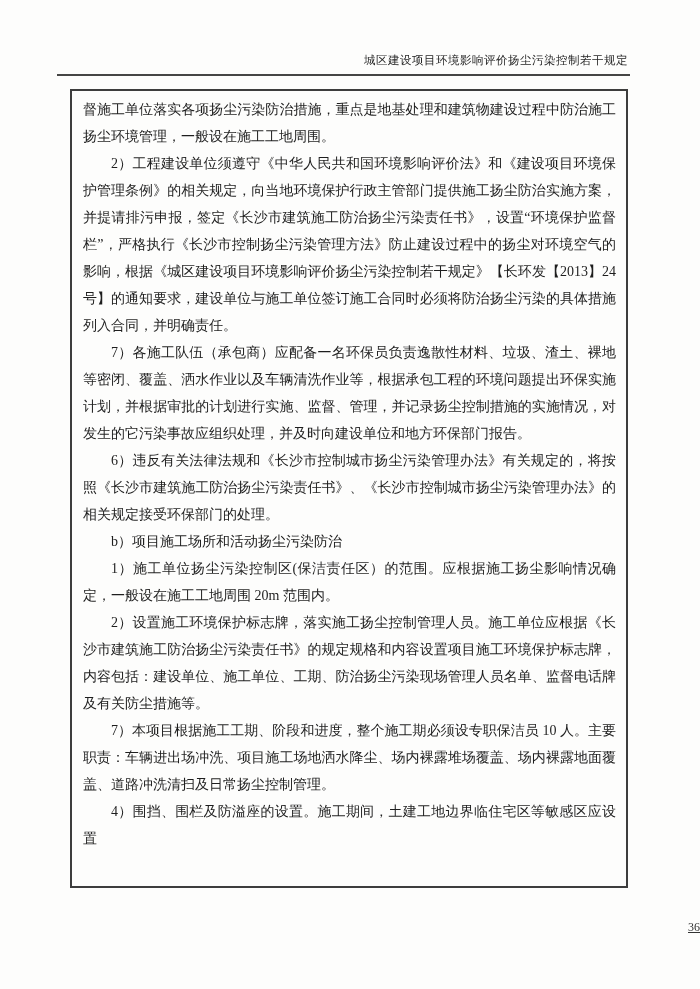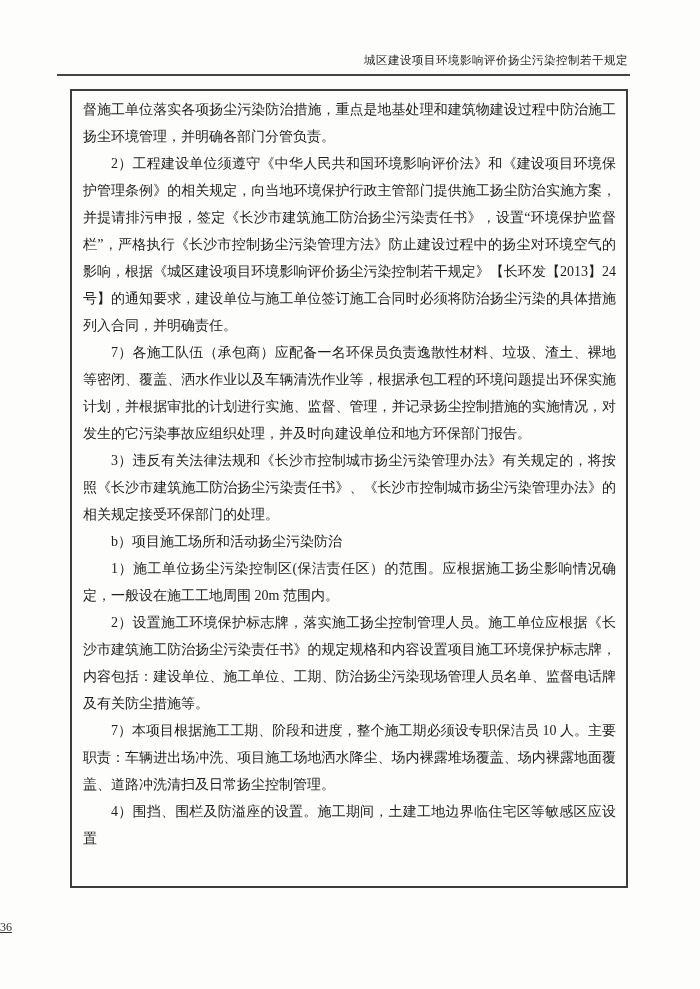--- a/index.html
+++ b/index.html
@@ -48,38 +48,38 @@
     text-justify: inter-ideograph;
     color: #1e1e1e;
     word-break: break-all;
   }
   p.doc.indent { text-indent: 2em; }
   .page-number {
     position: absolute;
     top: 920px;
     left: 0;
     width: 100%;
-    text-align: left;
+    text-align: right;
     font-size: 12px;
     color: #333333;
     text-decoration: underline;
   }
 </style>
 </head>
 <body>
 
 <div class="header-title">城区建设项目环境影响评价扬尘污染控制若干规定</div>
 
 <div class="header-rule"></div>
 
 <div class="content-box">
-  <p class="doc">督施工单位落实各项扬尘污染防治措施，重点是地基处理和建筑物建设过程中防治施工扬尘环境管理，并明确各部门分管负责。</p>
+  <p class="doc">督施工单位落实各项扬尘污染防治措施，重点是地基处理和建筑物建设过程中防治施工扬尘环境管理，一般设在施工工地周围。</p>
   <p class="doc indent">2）工程建设单位须遵守《中华人民共和国环境影响评价法》和《建设项目环境保护管理条例》的相关规定，向当地环境保护行政主管部门提供施工扬尘防治实施方案，并提请排污申报，签定《长沙市建筑施工防治扬尘污染责任书》，设置“环境保护监督栏”，严格执行《长沙市控制扬尘污染管理方法》防止建设过程中的扬尘对环境空气的影响，根据《城区建设项目环境影响评价扬尘污染控制若干规定》【长环发【2013】24 号】的通知要求，建设单位与施工单位签订施工合同时必须将防治扬尘污染的具体措施列入合同，并明确责任。</p>
   <p class="doc indent">7）各施工队伍（承包商）应配备一名环保员负责逸散性材料、垃圾、渣土、裸地等密闭、覆盖、洒水作业以及车辆清洗作业等，根据承包工程的环境问题提出环保实施计划，并根据审批的计划进行实施、监督、管理，并记录扬尘控制措施的实施情况，对发生的它污染事故应组织处理，并及时向建设单位和地方环保部门报告。</p>
-  <p class="doc indent">3）违反有关法律法规和《长沙市控制城市扬尘污染管理办法》有关规定的，将按照《长沙市建筑施工防治扬尘污染责任书》、《长沙市控制城市扬尘污染管理办法》的相关规定接受环保部门的处理。</p>
+  <p class="doc indent">6）违反有关法律法规和《长沙市控制城市扬尘污染管理办法》有关规定的，将按照《长沙市建筑施工防治扬尘污染责任书》、《长沙市控制城市扬尘污染管理办法》的相关规定接受环保部门的处理。</p>
   <p class="doc indent">b）项目施工场所和活动扬尘污染防治</p>
   <p class="doc indent">1）施工单位扬尘污染控制区(保洁责任区）的范围。应根据施工扬尘影响情况确定，一般设在施工工地周围 20m 范围内。</p>
   <p class="doc indent">2）设置施工环境保护标志牌，落实施工扬尘控制管理人员。施工单位应根据《长沙市建筑施工防治扬尘污染责任书》的规定规格和内容设置项目施工环境保护标志牌，内容包括：建设单位、施工单位、工期、防治扬尘污染现场管理人员名单、监督电话牌及有关防尘措施等。</p>
   <p class="doc indent">7）本项目根据施工工期、阶段和进度，整个施工期必须设专职保洁员 10 人。主要职责：车辆进出场冲洗、项目施工场地洒水降尘、场内裸露堆场覆盖、场内裸露地面覆盖、道路冲洗清扫及日常扬尘控制管理。</p>
   <p class="doc indent">4）围挡、围栏及防溢座的设置。施工期间，土建工地边界临住宅区等敏感区应设置</p>
 </div>
 
 <div class="page-number">36</div>
 
 </body></html>

